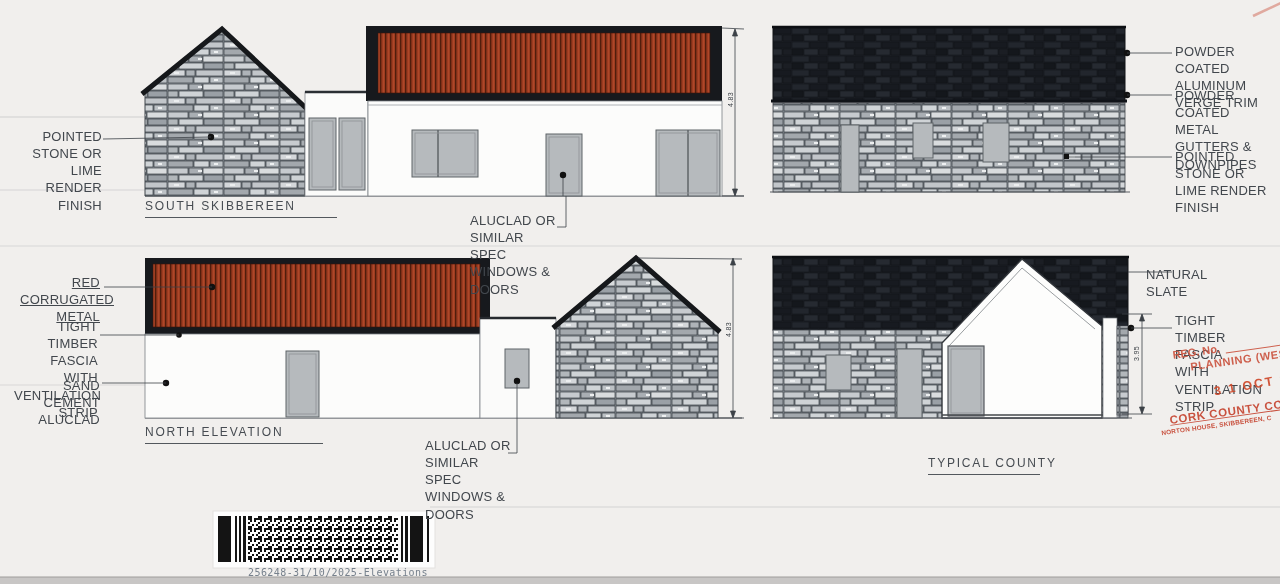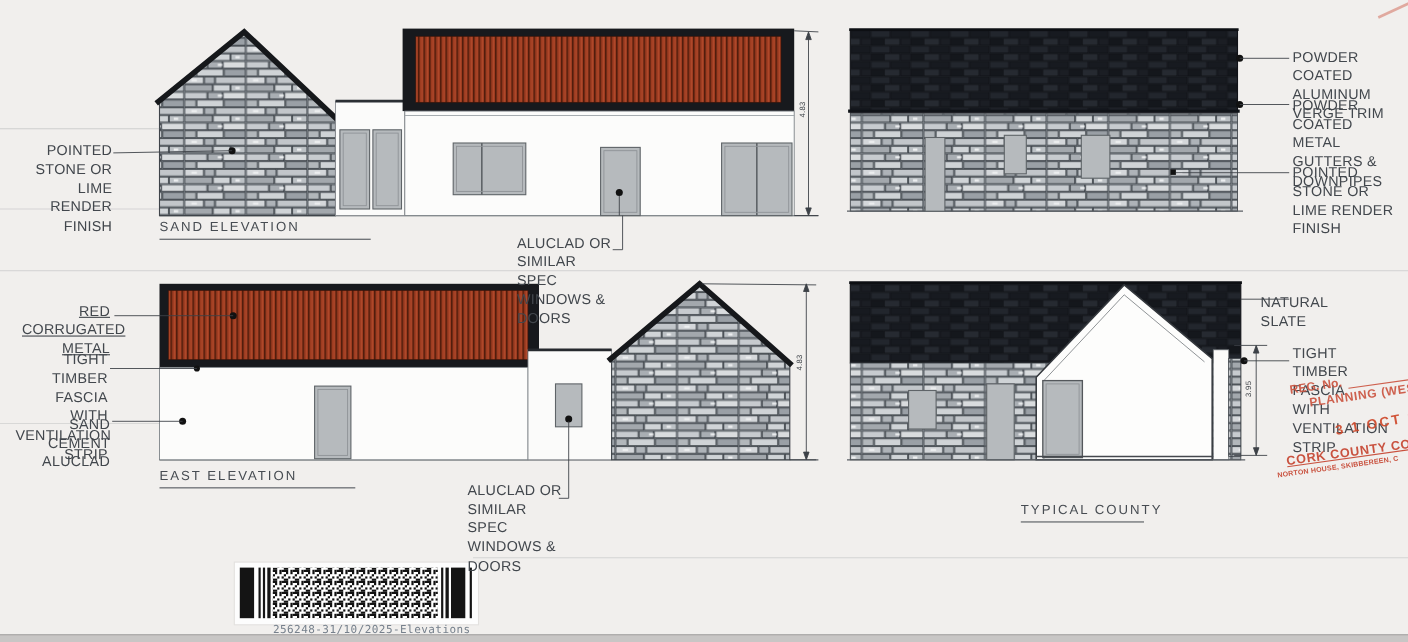--- a/index.html
+++ b/index.html
@@ -226,40 +226,40 @@
     <rect x="0" y="577" width="1280" height="7" fill="#c8c6c5"></rect>
     <line x1="0" y1="577" x2="1280" y2="577" stroke="#9e9c9b" stroke-width="1"></line>
   </g>
 </svg>
 
 <div class="label r" style="left:20px;top:128px;width:82px;">POINTED STONE OR
 LIME RENDER FINISH</div>
 <div class="label" style="left:470px;top:212px;width:92px;">ALUCLAD OR SIMILAR
 SPEC WINDOWS &amp;
 DOORS</div>
-<div class="title" style="left:145px;top:199px;width:192px;">SAND ELEVATION</div>
+<div class="title" style="left:145px;top:199px;width:192px;">SOUTH SKIBBEREEN</div>
 <div class="dim" style="left:718px;top:96px;">4.83</div>
 
 <div class="label" style="left:1175px;top:43px;width:96px;">POWDER COATED
 ALUMINUM VERGE TRIM</div>
 <div class="label" style="left:1175px;top:87px;width:96px;">POWDER COATED METAL
 GUTTERS &amp; DOWNPIPES</div>
 <div class="label" style="left:1175px;top:148px;width:96px;">POINTED STONE OR
 LIME RENDER FINISH</div>
 
 <div class="label r" style="left:20px;top:274px;width:80px;text-decoration:underline;">RED CORRUGATED
 METAL</div>
 <div class="label r" style="left:14px;top:318px;width:84px;">TIGHT TIMBER FASCIA
 WITH VENTILATION
 STRIP</div>
 <div class="label r" style="left:10px;top:377px;width:90px;">SAND CEMENT ALUCLAD</div>
 <div class="label" style="left:425px;top:437px;width:92px;">ALUCLAD OR SIMILAR
 SPEC WINDOWS &amp;
 DOORS</div>
-<div class="title" style="left:145px;top:425px;width:178px;">EAST ELEVATION</div>
+<div class="title" style="left:145px;top:425px;width:178px;">NORTH ELEVATION</div>
 <div class="dim" style="left:716px;top:326px;">4.83</div>
 
 <div class="label" style="left:1109px;top:266px;width:90px;padding-left:37px;">NATURAL SLATE</div>
 <div class="label" style="left:1175px;top:312px;width:90px;">TIGHT TIMBER FASCIA
 WITH VENTILATION
 STRIP</div>
 <div class="title" style="left:928px;top:456px;width:112px;">TYPICAL COUNTY</div>
 <div class="dim" style="left:1124px;top:350px;">3.95</div>
 
 <div class="stamp">

